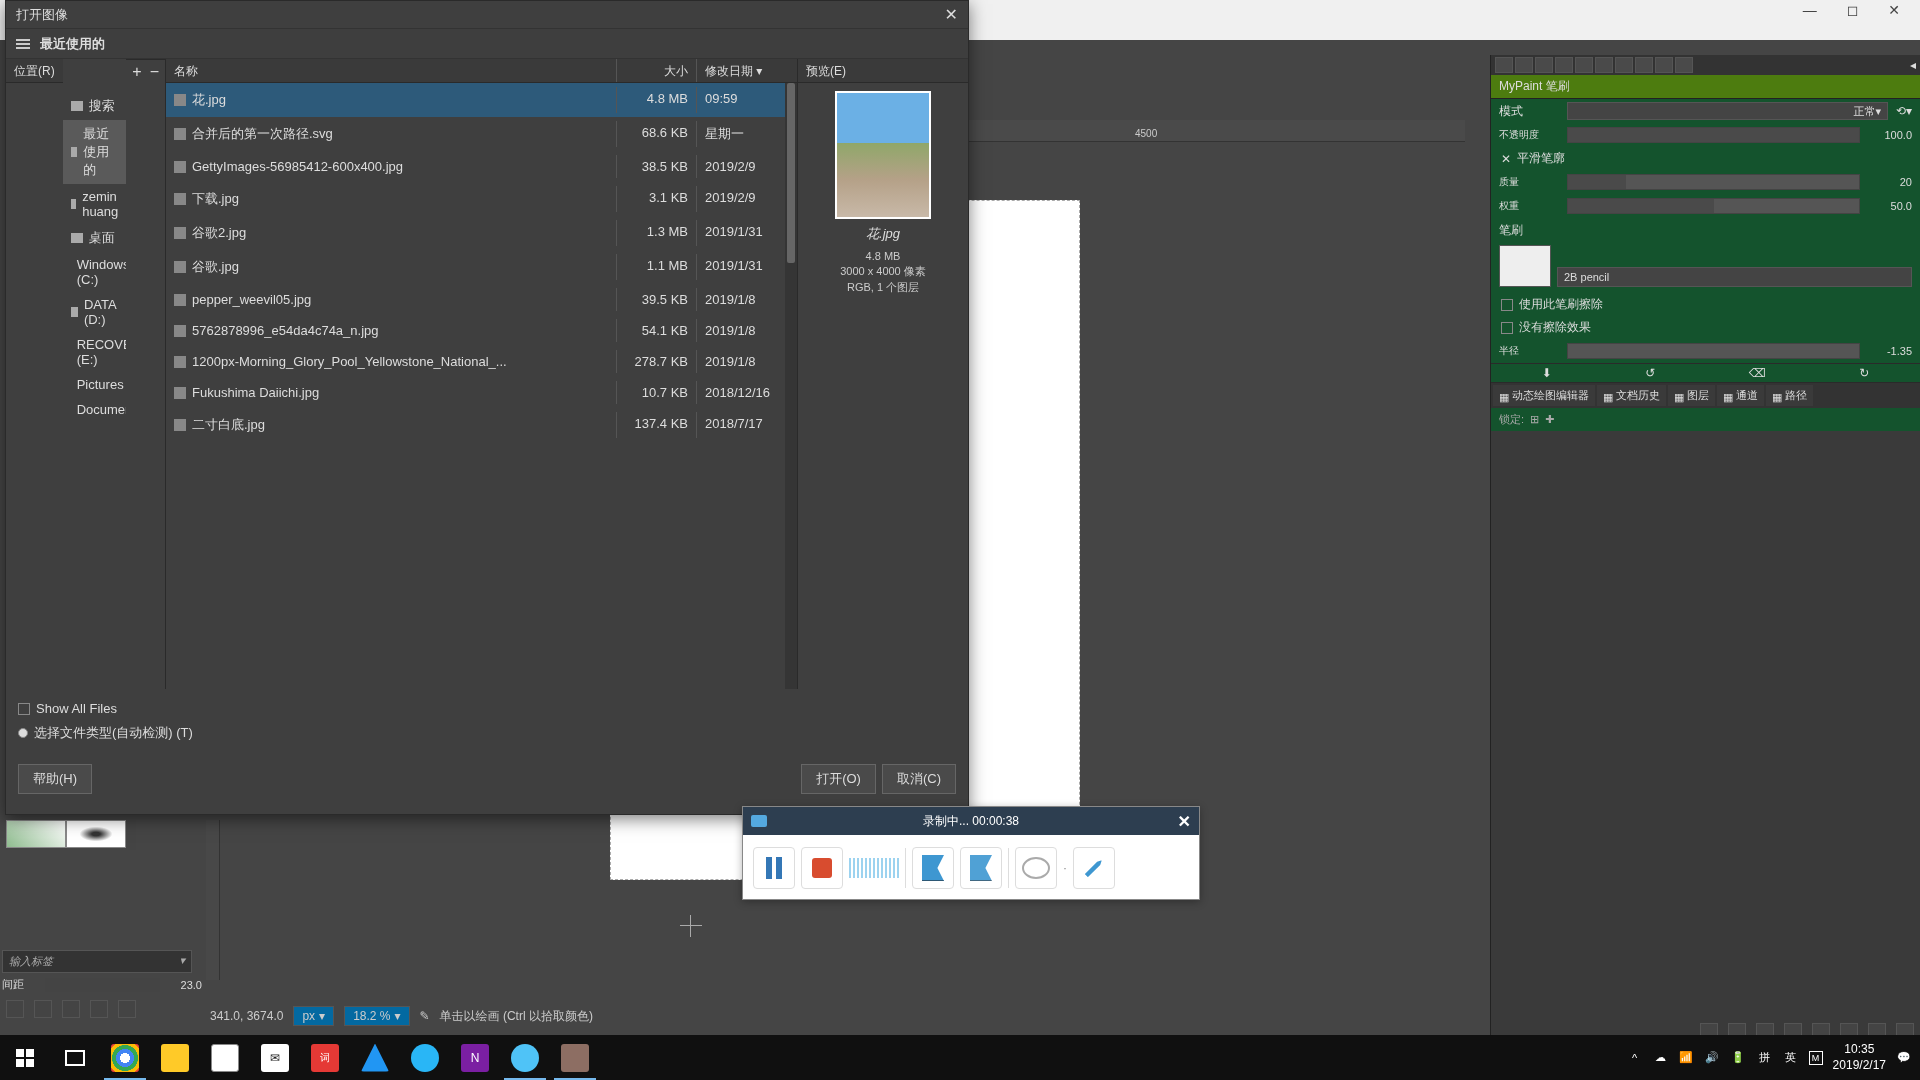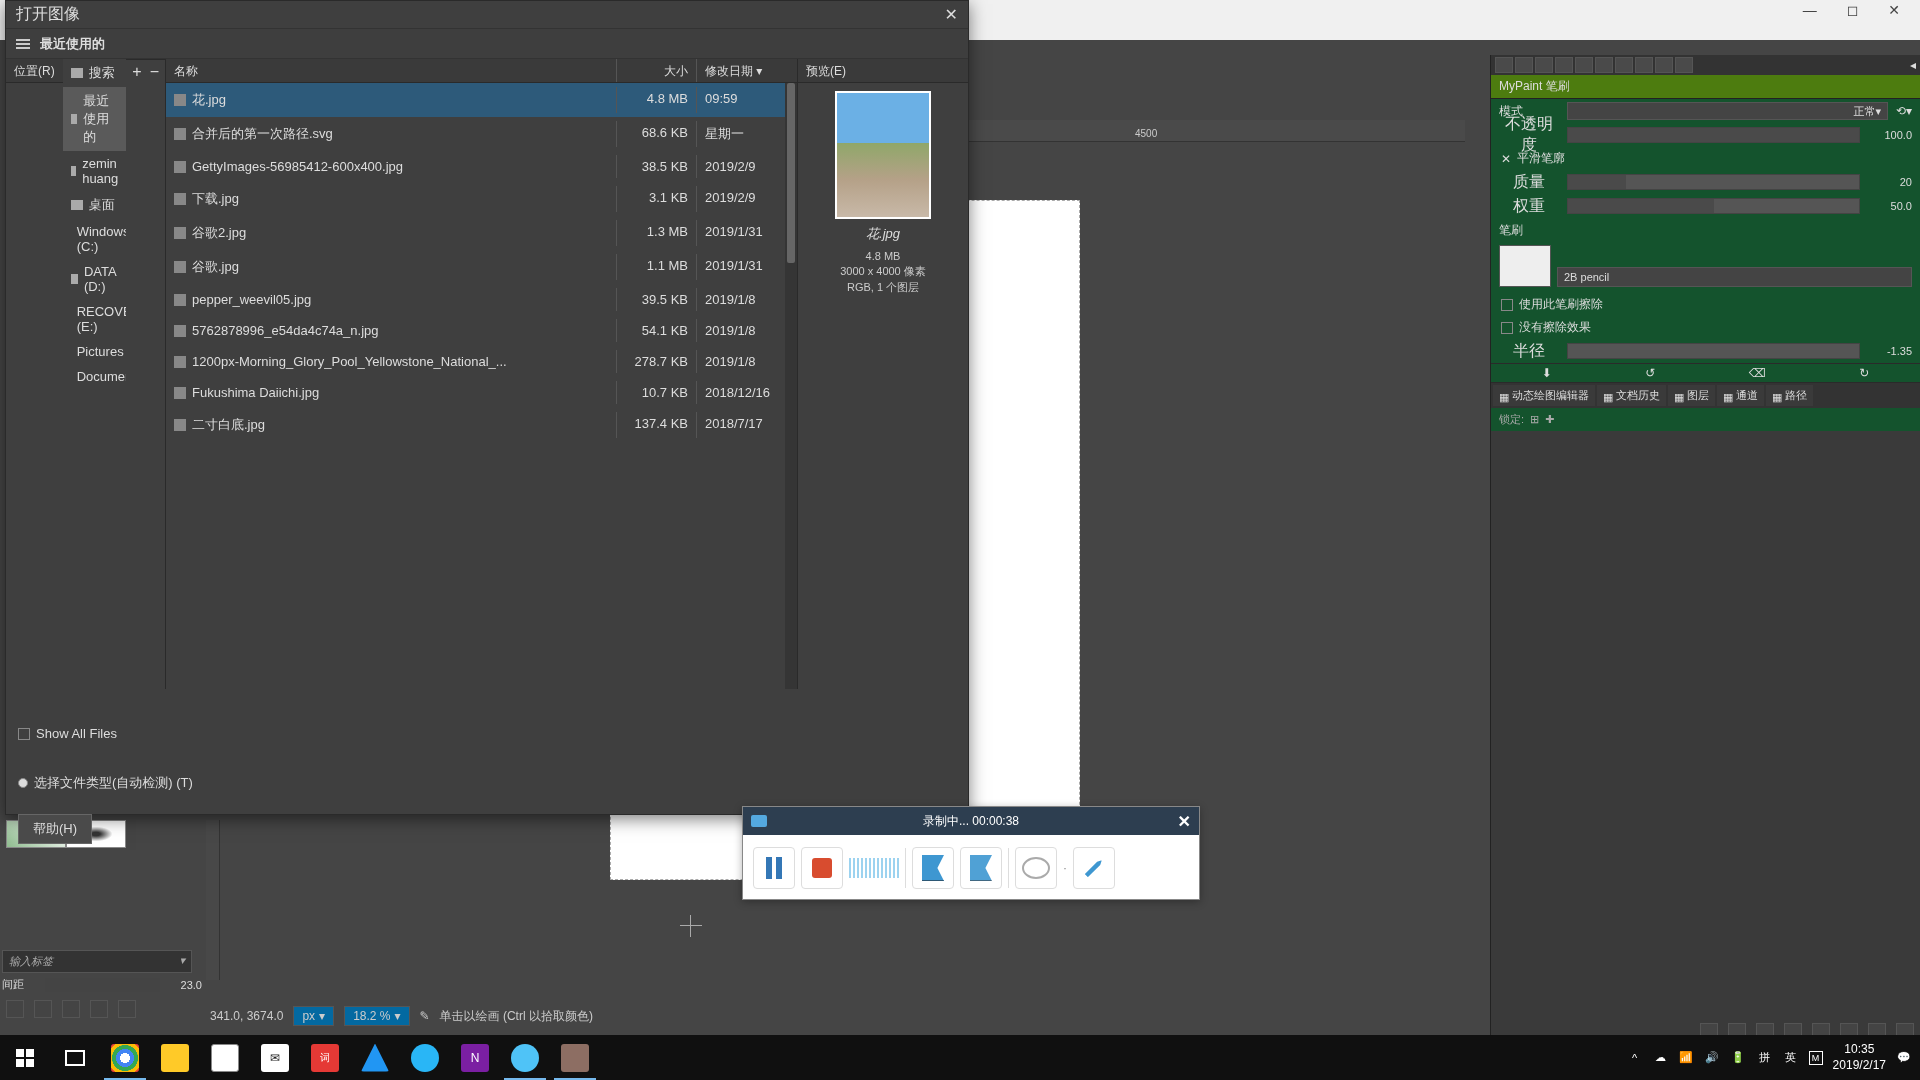--- a/index.html
+++ b/index.html
@@ -9,29 +9,29 @@
 .app-bg { position: absolute; top: 0; left: 0; width: 100%; height: 40px; background: #f0f0f0; }
 .app-titlebar { position: absolute; top: 0; right: 0; height: 20px; display: flex; gap: 30px; padding-right: 20px; align-items: center; color: #444; }
 .app-titlebar span { cursor: default; font-size: 14px; }
 .ruler-top { position: absolute; top: 120px; left: 215px; width: 1250px; height: 22px; background: #4a4a4a; border-bottom: 1px solid #333; display: flex; align-items: flex-end; font-size: 10px; color: #ccc; }
 .ruler-tick { position: absolute; font-size: 10px; color: #ccc; bottom: 2px; }
 .canvas-white { position: absolute; top: 200px; left: 610px; width: 470px; height: 680px; background: white; border: 1px dashed #aaa; }
 
 
 .dialog { position: absolute; top: 0; left: 5px; width: 964px; height: 815px; background: #3f3f3f; border: 1px solid #2a2a2a; box-shadow: 0 4px 16px rgba(0,0,0,.5); z-index: 50; }
 .dialog-titlebar { height: 28px; display: flex; align-items: center; padding: 0 10px; background: #3f3f3f; border-bottom: 1px solid #333; }
-.dialog-titlebar .title-text { flex: 1; font-size: 16px; color: #ddd; }
+.dialog-titlebar .title-text { flex: 1; font-size: 13px; color: #ddd; }
 .dialog-titlebar .close { font-size: 16px; color: #ddd; cursor: pointer; }
 .breadcrumb-bar { height: 30px; display: flex; align-items: center; padding: 4px 10px; background: #3e3e3e; color: #ddd; font-size: 13px; gap: 6px; border-bottom: 1px solid #333; }
 .breadcrumb-icon { width: 14px; height: 2px; background: #ccc; box-shadow: 0 -4px 0 #ccc, 0 4px 0 #ccc; margin-right: 4px; }
 
 .dialog-body { display: flex; height: 630px; }
 .sidebar { width: 160px; border-right: 1px solid #2a2a2a; display: flex; flex-direction: row; }
 .sidebar-header { height: 24px; padding: 4px 8px; background: #3a3a3a; font-size: 12px; color: #ddd; border-bottom: 1px solid #2a2a2a; }
-.sidebar-list { flex: 1; overflow: auto; }
+.sidebar-list { flex: 1; overflow: auto; margin-top: 33px; }
 .sidebar-item { padding: 5px 8px; display: flex; align-items: center; gap: 6px; font-size: 13px; cursor: pointer; }
 .sidebar-item.selected { background: #5a5a5a; }
 .sidebar-icon { width: 12px; height: 10px; background: #aaa; display: inline-block; }
 .sidebar-footer { height: 24px; padding: 2px 6px; display: flex; gap: 8px; align-items: center; border-top: 1px solid #2a2a2a; font-size: 16px; color: #ddd; }
 
 .filelist { flex: 1; border-right: 1px solid #2a2a2a; display: flex; flex-direction: column; position: relative; }
 .filelist-header { height: 24px; display: flex; background: #3a3a3a; border-bottom: 1px solid #2a2a2a; font-size: 12px; color: #ddd; }
 .col-name { flex: 1; padding: 4px 8px; border-right: 1px solid #555; }
 .col-size { width: 80px; padding: 4px 8px; text-align: right; border-right: 1px solid #555; }
 .col-date { width: 100px; padding: 4px 8px; }
@@ -44,38 +44,38 @@
 .scrollbar-thumb { position: absolute; top: 0; left: 2px; width: 8px; height: 180px; background: #666; border-radius: 2px; }
 
 .preview { width: 170px; padding: 0; display: flex; flex-direction: column; }
 .preview-header { height: 24px; padding: 4px 8px; background: #3a3a3a; font-size: 12px; border-bottom: 1px solid #2a2a2a; }
 .preview-body { flex: 1; display: flex; flex-direction: column; align-items: center; padding: 8px; gap: 6px; }
 .preview-thumb { width: 96px; height: 128px; background: linear-gradient(to bottom, #6bb0e5 0%, #6bb0e5 40%, #8fa769 40%, #b5a188 70%, #c8b9a8 100%); border: 2px solid #fff; }
 .preview-name { font-style: italic; font-size: 13px; }
 .preview-meta { font-size: 11px; text-align: center; color: #ccc; line-height: 1.4; }
 
 .dialog-footer { padding: 8px 12px; }
-.check-row { display: flex; align-items: center; gap: 6px; padding: 4px 0; font-size: 13px; margin-top: 25px; }
+.check-row { display: flex; align-items: center; gap: 6px; padding: 4px 0; font-size: 13px; }
 .checkbox { width: 12px; height: 12px; border: 1px solid #888; display: inline-block; }
 .radio { width: 10px; height: 10px; border: 1px solid #888; border-radius: 50%; display: inline-block; background: #ddd; }
 .dialog-buttons { display: flex; justify-content: space-between; margin-top: 18px; }
 .btn { background: #4a4a4a; border: 1px solid #666; padding: 5px 14px; color: #ddd; font-size: 13px; cursor: pointer; }
 .btn-group { display: flex; gap: 6px; }
 
 
 .right-panel { position: absolute; top: 55px; right: 0; width: 430px; height: 990px; background: #3a3a3a; border-left: 1px solid #222; }
 .panel-tabs-top { height: 20px; background: #333; display: flex; align-items: center; gap: 2px; padding: 0 4px; }
 .tab-icon { width: 18px; height: 16px; background: #4a4a4a; border: 1px solid #555; }
 .panel-title-bar { background: #4d7c0f; padding: 3px 8px; font-size: 12px; color: #ddd; border-bottom: 1px solid #222; }
 .panel-section { background: #14532d; }
 .prop-row { display: flex; align-items: center; padding: 4px 8px; font-size: 12px; gap: 8px; height: 24px; }
 .prop-label { width: 60px; }
 .prop-select { flex: 1; background: #444; border: 1px solid #555; padding: 2px 6px; height: 18px; display: flex; justify-content: flex-end; align-items: center; font-size: 11px; }
 .slider-row { display: flex; align-items: center; padding: 2px 8px; gap: 8px; height: 24px; }
-.slider-label { width: 60px; font-size: 16px; text-align: center; }
+.slider-label { width: 60px; font-size: 10px; }
 .slider-track { flex: 1; height: 16px; background: #555; border: 1px solid #444; position: relative; }
 .slider-fill { position: absolute; top: 0; left: 0; height: 100%; background: #4a4a4a; }
 .slider-val { width: 44px; text-align: right; font-size: 11px; }
 .checkbox-row-panel { display: flex; align-items: center; gap: 6px; padding: 3px 10px; font-size: 12px; }
 .brush-box { display: flex; gap: 6px; padding: 6px 8px; }
 .brush-preview { width: 52px; height: 42px; background: #eee; border: 1px solid #555; }
 .brush-info { flex: 1; display: flex; flex-direction: column; justify-content: flex-end; }
 .brush-name-field { background: #444; border: 1px solid #555; padding: 2px 6px; font-size: 11px; height: 20px; display: flex; align-items: center; }
 .panel-tab-strip { display: flex; background: #333; padding: 2px; gap: 2px; font-size: 11px; }
 .panel-tab { padding: 3px 6px; background: #3a3a3a; cursor: pointer; display: flex; align-items: center; gap: 3px; }

